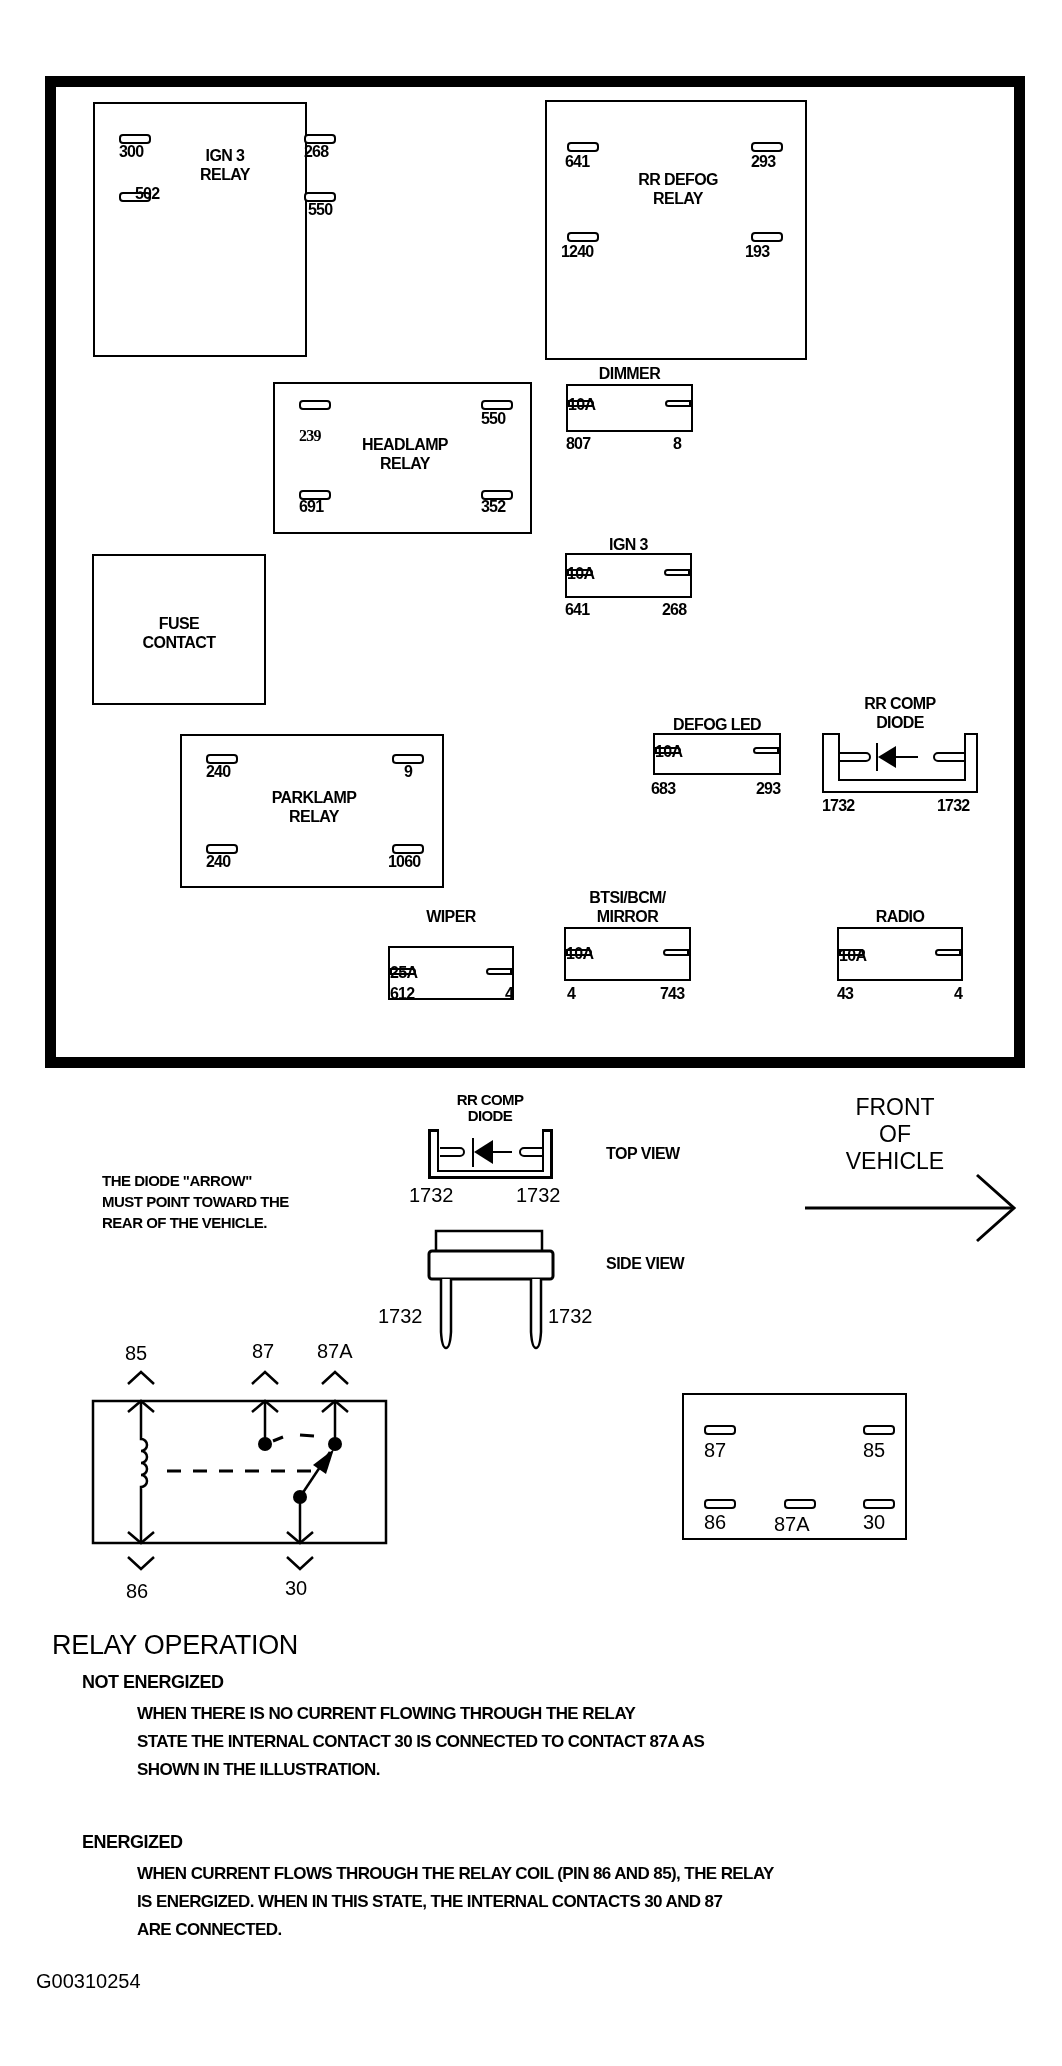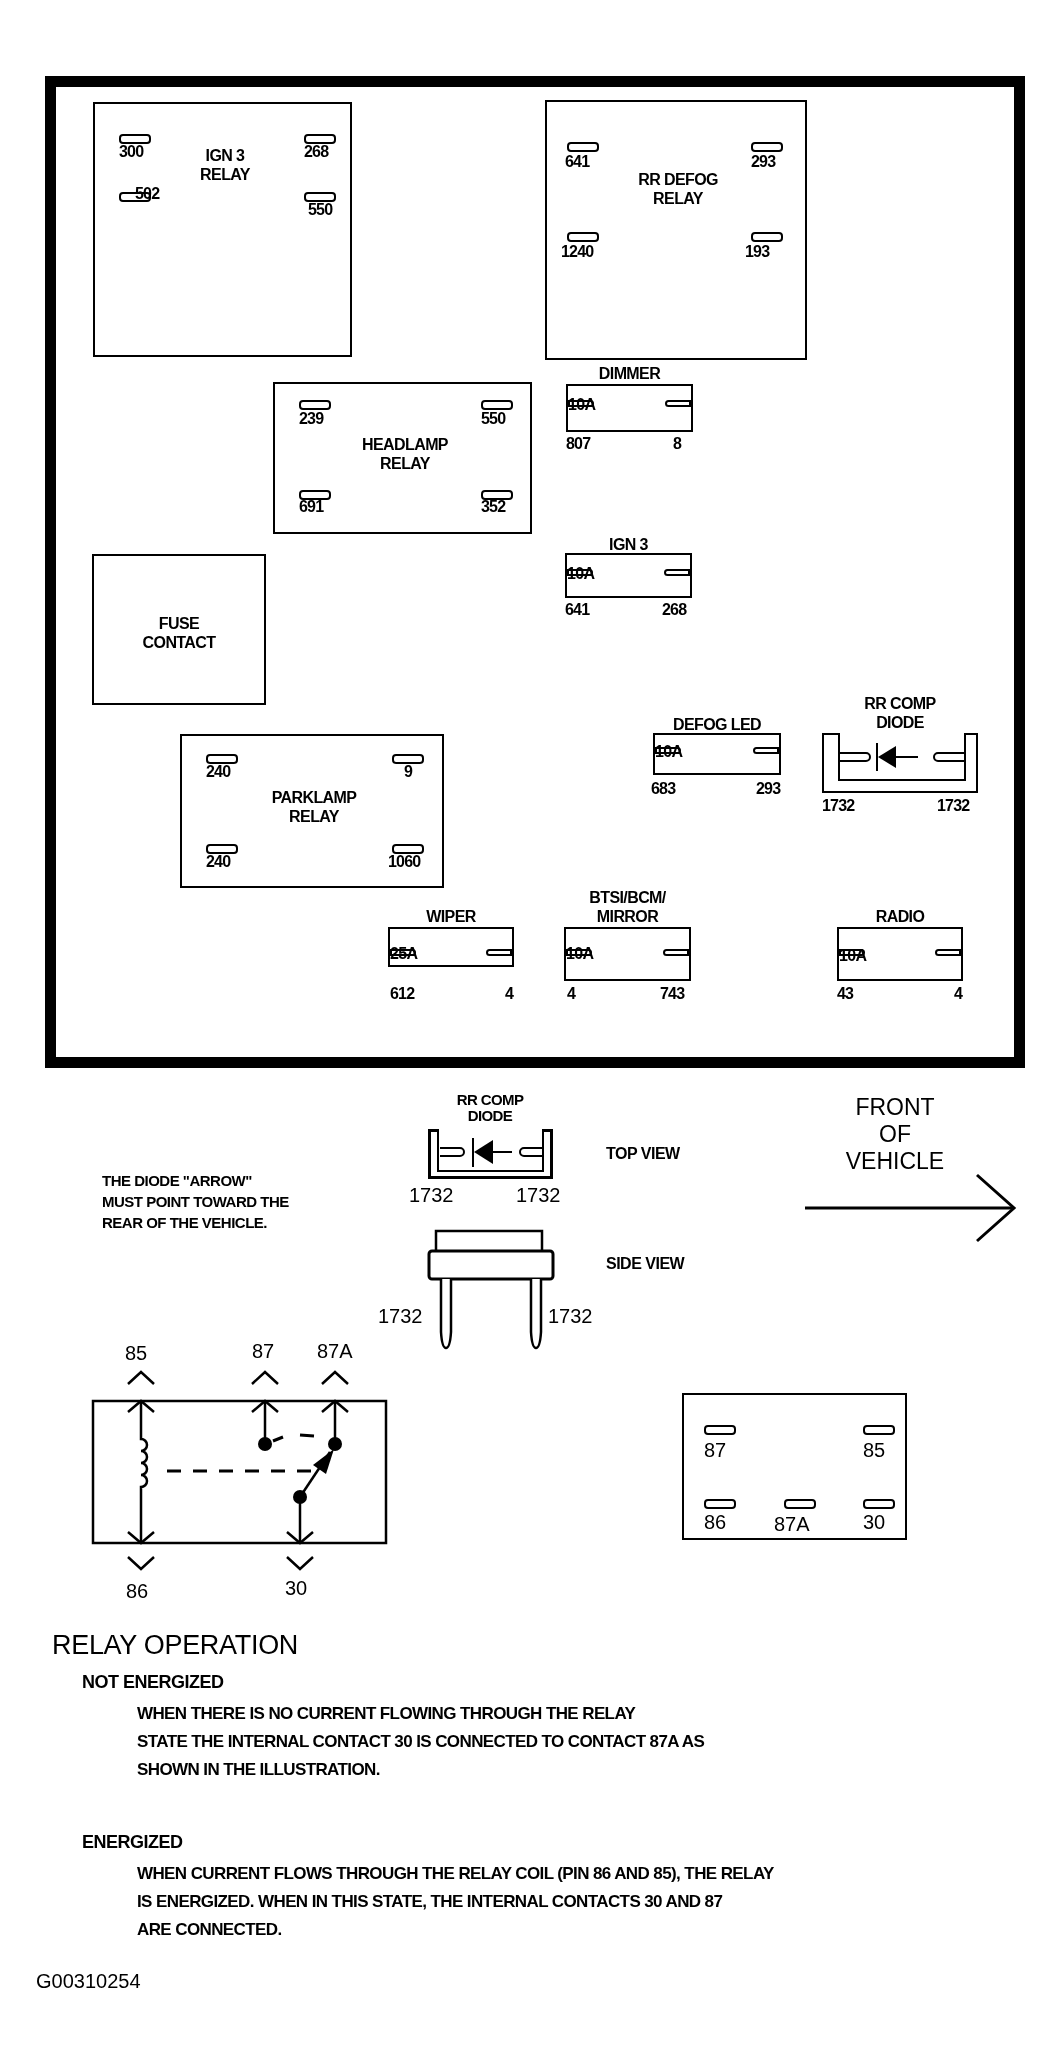--- a/index.html
+++ b/index.html
@@ -16,21 +16,21 @@
   .reg{position:absolute;font-size:20px;line-height:22px;white-space:nowrap;}
   .note{position:absolute;font-weight:bold;font-size:15px;line-height:21px;white-space:nowrap;letter-spacing:-0.5px;}
   .txt{position:absolute;font-family:"Liberation Sans",sans-serif;white-space:nowrap;}
   svg{position:absolute;left:0;top:0;overflow:visible;}
 </style>
 </head>
 <body>
 
 <div class="frame"></div>
 
-<div class="box" style="left:93px;top:102px;width:259px;height:255px;">
+<div class="box" style="left:93px;top:102px;width:214px;height:255px;">
   <div class="slot" style="left:24px;top:30px;"></div>
   <div class="pin" style="left:24px;top:40px;">300</div>
   <div class="slot" style="left:209px;top:30px;"></div>
   <div class="pin" style="left:209px;top:40px;">268</div>
   <div class="slot" style="left:24px;top:88px;"></div>
   <div class="pin" style="left:24px;top:82px;margin-left:16px;">502</div>
   <div class="slot" style="left:209px;top:88px;"></div>
   <div class="pin" style="left:213px;top:98px;">550</div>
   <div class="lbl" style="left:90px;top:42px;width:80px;">
     <div>IGN 3</div>
@@ -48,21 +48,21 @@
   <div class="slot" style="left:204px;top:130px;"></div>
   <div class="pin" style="left:198px;top:142px;">193</div>
   <div class="lbl" style="left:76px;top:68px;width:110px;">
     <div>RR DEFOG</div>
     <div>RELAY</div>
   </div>
 </div>
 
 <div class="box" style="left:273px;top:382px;width:259px;height:152px;">
   <div class="slot" style="left:24px;top:16px;"></div>
-  <div class="pin" style="left:24px;top:27px;">239</div>
+  <div class="pin" style="left:24px;top:44px;font-family:Liberation Serif, serif;">239</div>
   <div class="slot" style="left:206px;top:16px;"></div>
   <div class="pin" style="left:206px;top:27px;">550</div>
   <div class="slot" style="left:24px;top:106px;"></div>
   <div class="pin" style="left:24px;top:115px;">691</div>
   <div class="slot" style="left:206px;top:106px;"></div>
   <div class="pin" style="left:206px;top:115px;">352</div>
   <div class="lbl" style="left:75px;top:51px;width:110px;">
     <div>HEADLAMP</div>
     <div>RELAY</div>
   </div>
@@ -128,21 +128,21 @@
     <path d="M140 18 h-26 a4 4 0 0 0 0 8 h26" fill="none" stroke="#000" stroke-width="2"></path>
     <line x1="53" y1="8" x2="53" y2="36" stroke="#000" stroke-width="2"></line>
     <polygon points="54,22 72,11 72,33" fill="#000"></polygon>
     <line x1="72" y1="22" x2="94" y2="22" stroke="#000" stroke-width="2"></line>
   </svg>
 </div>
 <div class="pin" style="left:822px;top:798px;">1732</div>
 <div class="pin" style="left:937px;top:798px;">1732</div>
 
 <div class="lbl" style="left:388px;top:907px;width:126px;">WIPER</div>
-<div class="fuse" style="left:388px;top:927px;width:126px;height:40px;">
+<div class="fuse" style="left:388px;top:946px;width:126px;height:54px;">
   <div class="blade" style="left:0;top:20px;"></div>
   <div class="rating" style="top:16px;">25A</div>
   <div class="blade r" style="right:0;top:20px;"></div>
 </div>
 <div class="pin" style="left:390px;top:986px;">612</div>
 <div class="pin" style="left:505px;top:986px;">4</div>
 
 <div class="lbl" style="left:557px;top:888px;width:141px;line-height:19px;">
   <div>BTSI/BCM/</div>
   <div>MIRROR</div>

